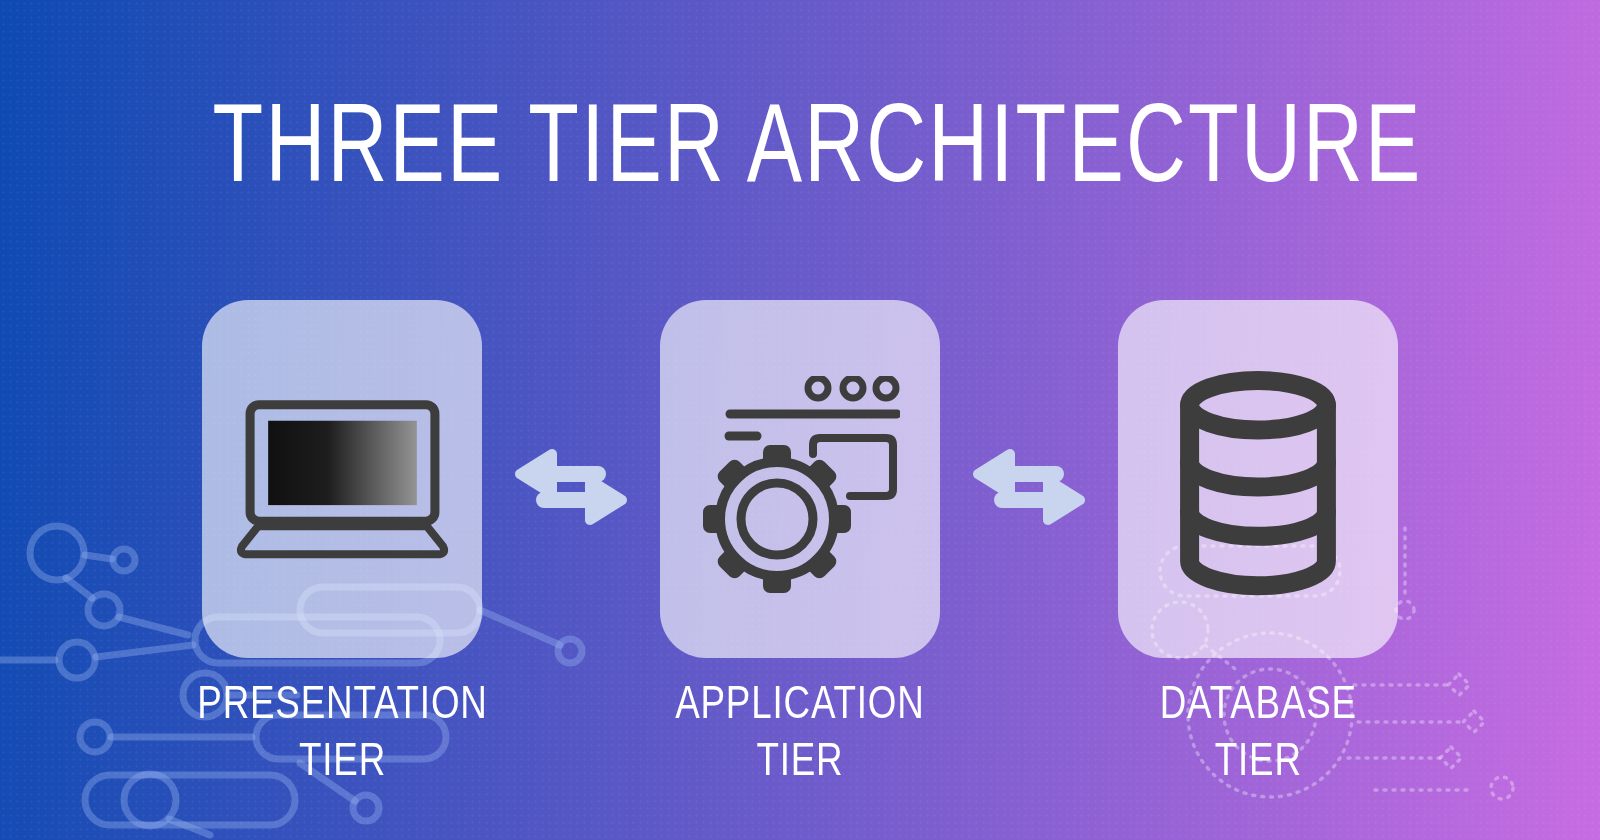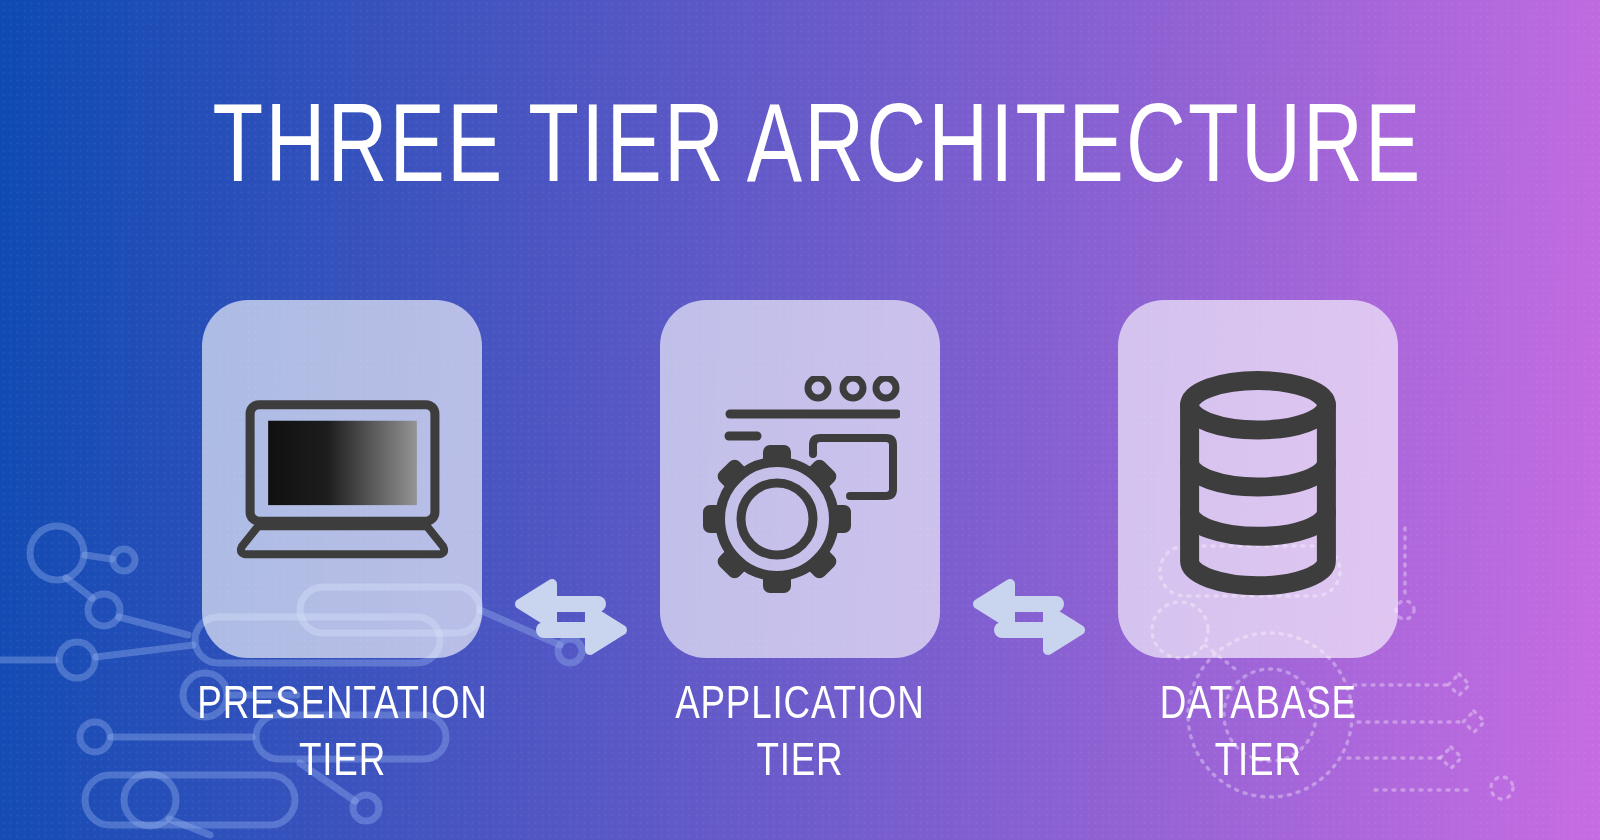--- a/index.html
+++ b/index.html
@@ -37,21 +37,21 @@
   .title-wrap { position:absolute; top:84px; left:0; right:16px; text-align:center; z-index:3; }
   .title {
     display:inline-block; white-space:nowrap;
     font-size:112px; font-weight:400; line-height:1.05;
     color:var(--title-text); letter-spacing:3px;
     transform:scaleX(0.74); transform-origin:center;
   }
 
   .tier-row {
     position:absolute; top:300px; left:0; width:100%;
-    display:flex; justify-content:center; align-items:flex-end;
+    display:flex; justify-content:center; align-items:flex-start;
     z-index:2;
   }
   .tier-col { width:280px; display:flex; flex-direction:column; align-items:center; }
   .tier-card {
     width:280px; height:358px; border-radius:46px;
     background:var(--card-fill);
     display:flex; align-items:center; justify-content:center;
   }
   .tier-label {
     margin-top:16px; text-align:center;

